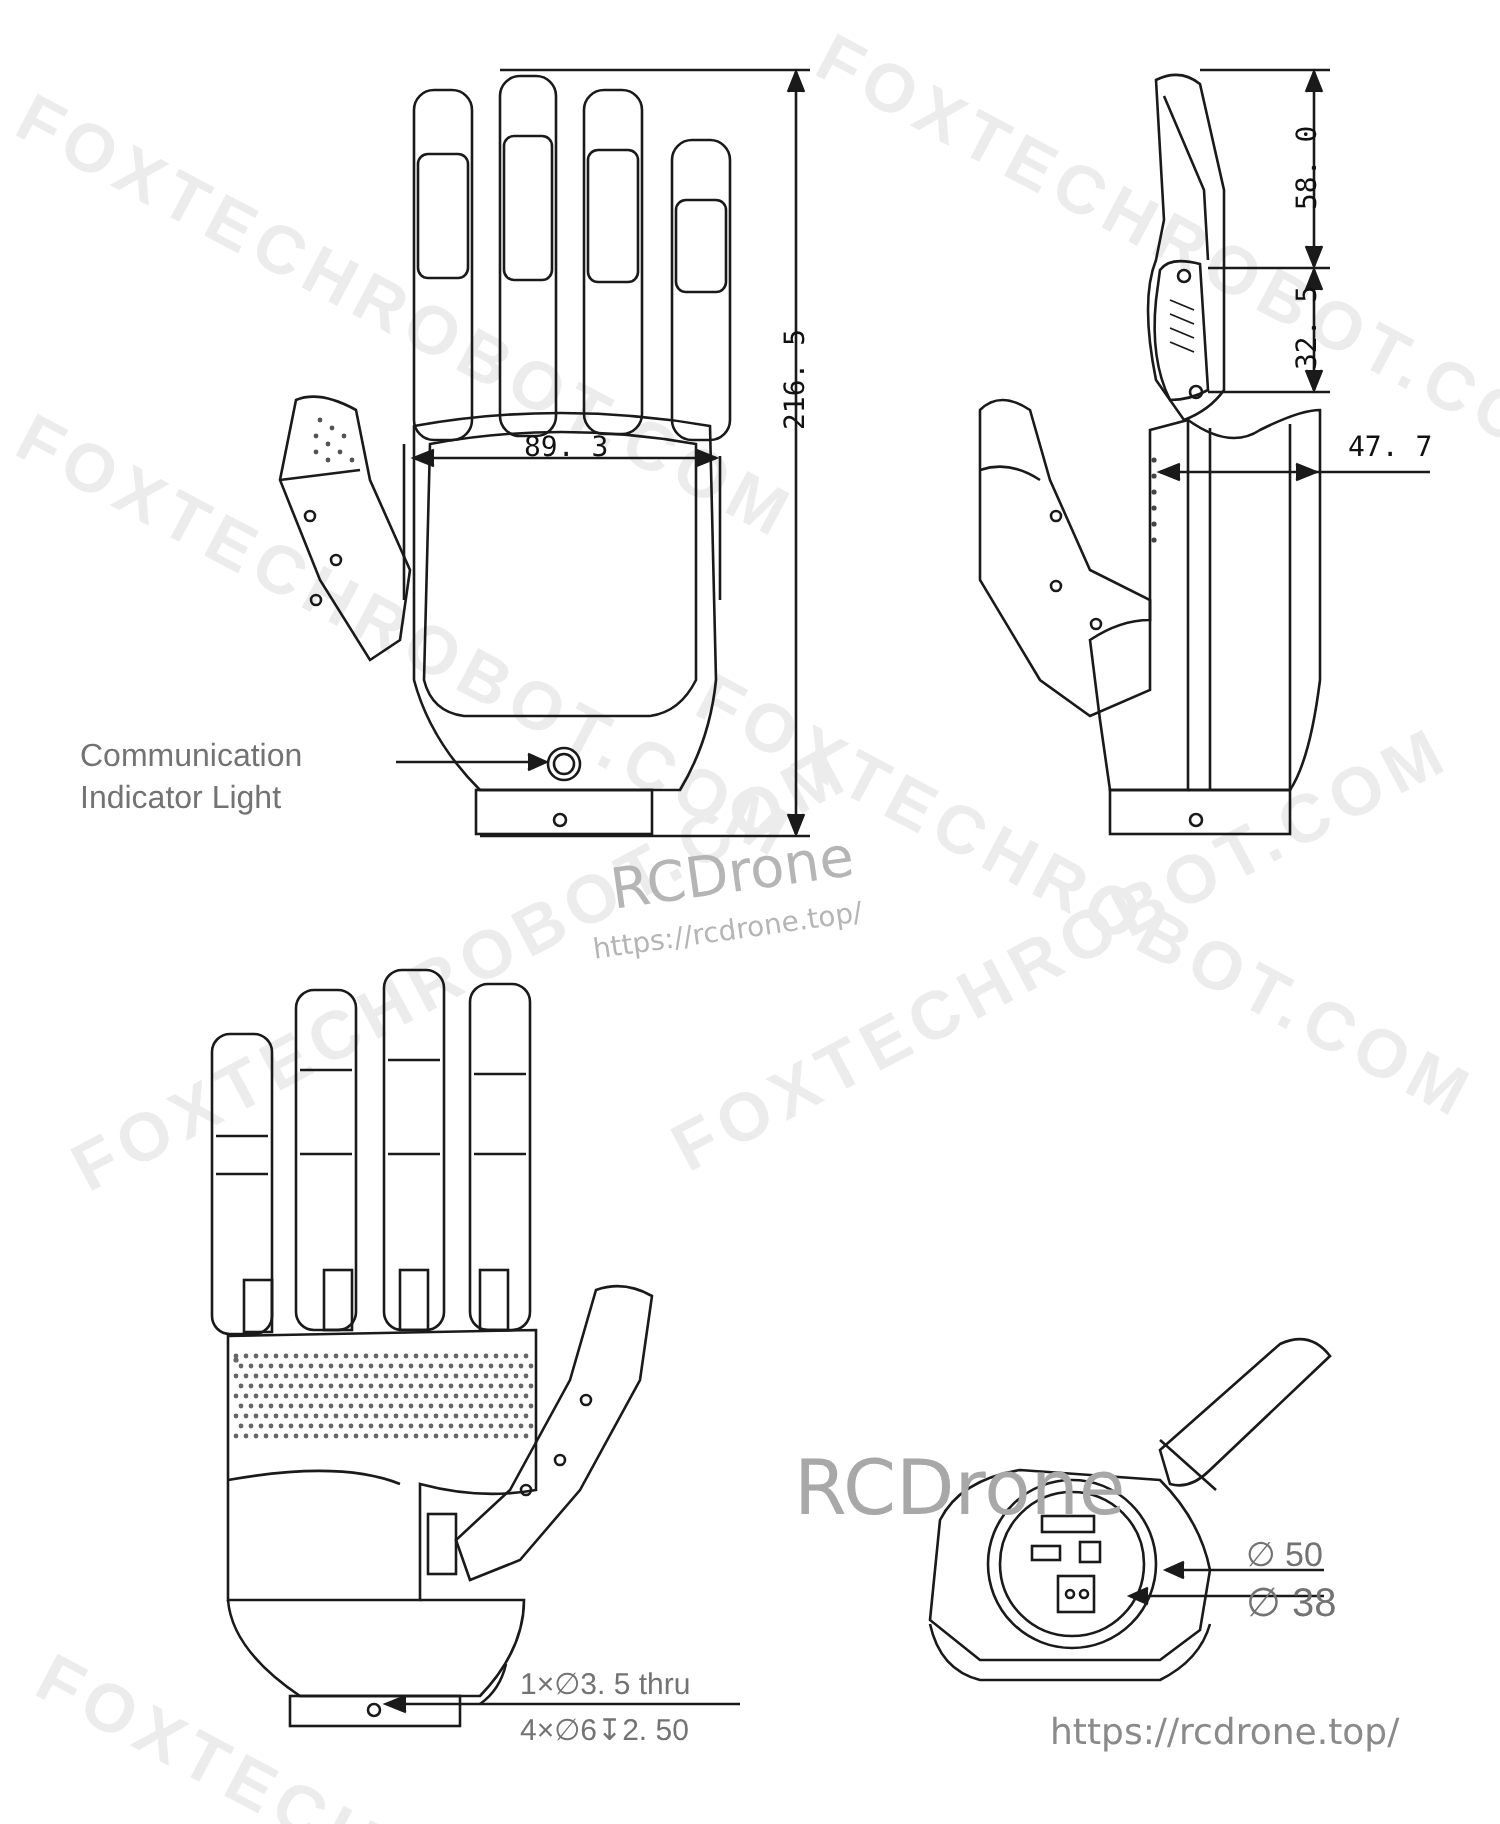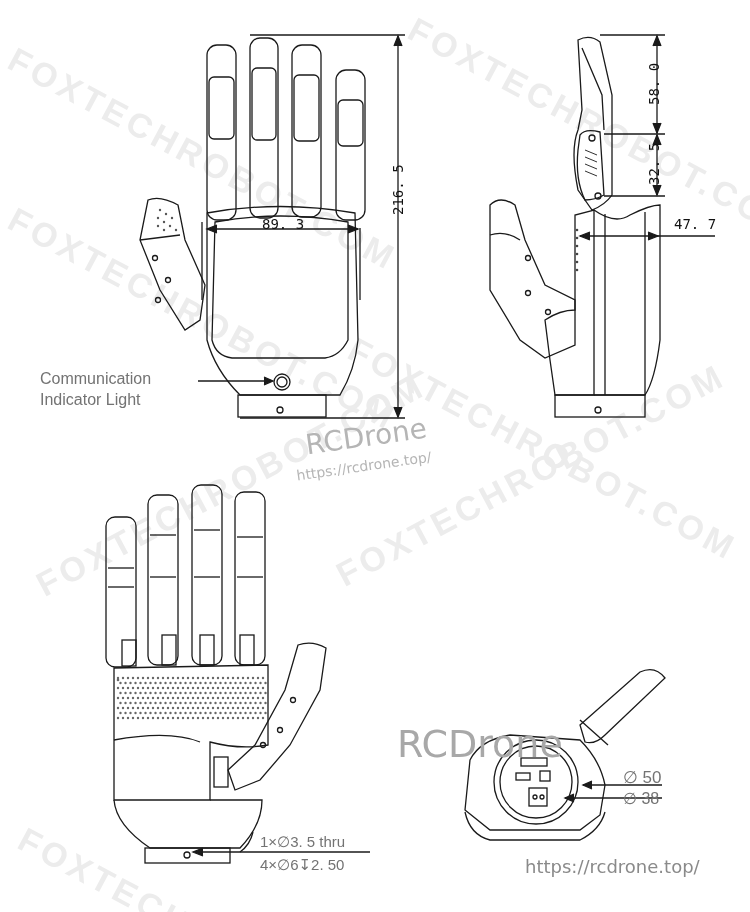--- a/index.html
+++ b/index.html
@@ -462,13 +462,13 @@
 <div class="lbl" style="left:40px;top:391px;font-size:16px;">Indicator Light</div>
 
 <div class="lbl dim" style="left:646px;top:105px;transform:rotate(-90deg);transform-origin:left top;">58. 0</div>
 <div class="lbl dim" style="left:646px;top:185px;transform:rotate(-90deg);transform-origin:left top;">32. 5</div>
 <div class="lbl dim" style="left:674px;top:216px;">47. 7</div>
 
 <div class="lbl" style="left:260px;top:833px;font-size:15px;">1×∅3. 5 thru</div>
 <div class="lbl" style="left:260px;top:856px;font-size:15px;text-align:right;">4×∅6↧2. 50</div>
 
 <div class="lbl" style="left:623px;top:767px;font-size:17px;">∅ 50</div>
-<div class="lbl" style="left:623px;top:789px;font-size:16px;">∅ 38</div>
+<div class="lbl" style="left:623px;top:789px;font-size:20px;">∅ 38</div>
 
 </body></html>

